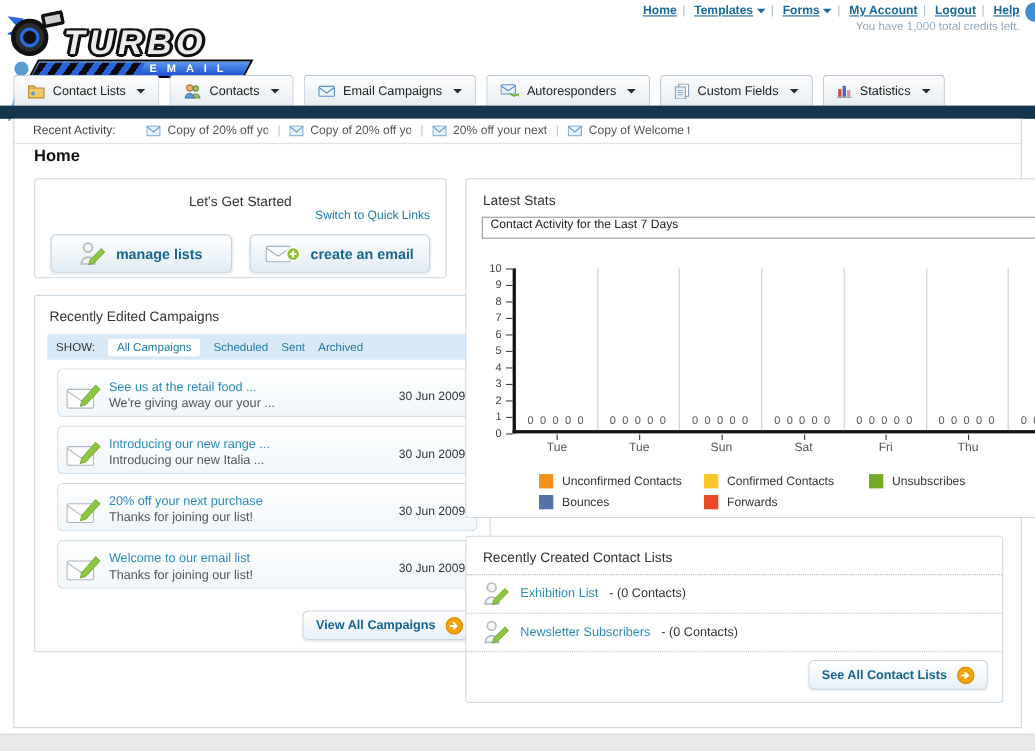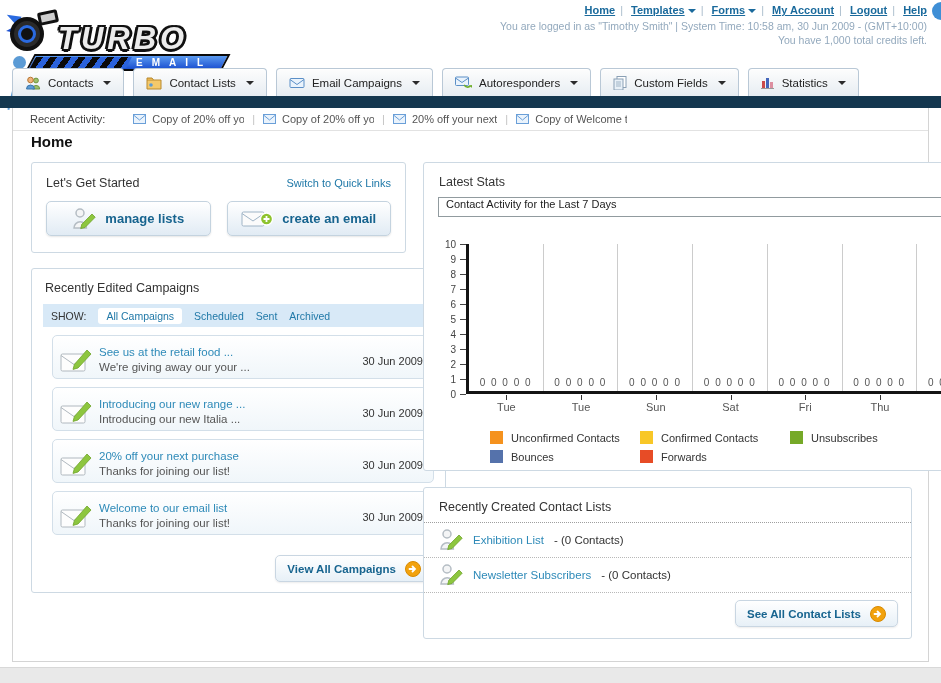--- a/index.html
+++ b/index.html
@@ -65,21 +65,21 @@
   .act-item span { max-width:92px; overflow:hidden; white-space:nowrap; }
   .act-sep { margin:0 8px; color:#c2c2c2; }
 
   .home-title { position:absolute; top:25px; left:18px; font-size:15px; font-weight:bold; color:#111; }
 
   .panel { position:absolute; border:1px solid #cdd9e3; border-radius:3px; background:#fff; }
   .panel-title { font-size:12.5px; color:#333; }
 
   
   .panel-get-started { left:18px; top:54px; width:375px; height:91px; padding:13px 14px; }
-  .gs-head { display:flex; align-items:center; }
+  .gs-head { display:flex; align-items:center;flex-direction:column; }
   .switch-link { margin-left:auto; font-size:11px; color:#2179a8; cursor:pointer; }
   .gs-buttons { display:flex; gap:16px; margin-top:11px; }
   .big-btn {
     flex:1; height:35px; border:1px solid #c4d3df; border-radius:5px;
     background:linear-gradient(#ffffff,#e1ebf4); box-shadow:0 1px 2px rgba(0,0,0,.10);
     display:flex; align-items:center; justify-content:center; gap:9px;
     font-weight:bold; color:#17648f; font-size:13px; cursor:pointer;
   }
 
   
@@ -157,44 +157,43 @@
 
   <div class="top-right">
     <div class="top-nav">
       <a>Home</a><span class="sep">|</span>
       <a>Templates</a><span class="nav-caret"></span><span class="sep">|</span>
       <a>Forms</a><span class="nav-caret"></span><span class="sep">|</span>
       <a>My Account</a><span class="sep">|</span>
       <a>Logout</a><span class="sep">|</span>
       <a>Help</a>
     </div>
-    <div class="login-line">You are logged in as "Timothy Smith" | System Time: 10:58 am, 30 Jun 2009 - (GMT+10:00)</div>
     <div class="credits-line">You have 1,000 total credits left.</div>
   </div>
   <div class="help-bubble"></div>
 </div>
 
 <div class="tabs">
+  <div class="tab">
+    <svg width="16" height="14" viewBox="0 0 16 14">
+        <path d="M1 4h14v9H1z" fill="#f4c96b" stroke="#b98a2e"></path>
+        <path d="M1 4V2h5l1.5 2" fill="#e8b44f" stroke="#b98a2e"></path>
+        <circle cx="5" cy="9" r="1.8" fill="#5b9bd5"></circle>
+      </svg>
+    <span>Contact Lists</span>
+      <span class="caret-down"></span>
+  </div>
   <div class="tab">
     <svg width="16" height="14" viewBox="0 0 16 14">
         <circle cx="11" cy="4.5" r="2.4" fill="#9cc06a" stroke="#6f9440"></circle>
         <path d="M7.5 13a3.6 3.6 0 0 1 7.2 0z" fill="#9cc06a" stroke="#6f9440"></path>
         <circle cx="5.5" cy="4" r="2.8" fill="#f0b27c" stroke="#b5762f"></circle>
         <path d="M1.5 13a4 4 0 0 1 8 0z" fill="#5b9bd5" stroke="#3a76ab"></path>
       </svg>
     <span>Contacts</span>
-      <span class="caret-down"></span>
-  </div>
-  <div class="tab">
-    <svg width="16" height="14" viewBox="0 0 16 14">
-        <path d="M1 4h14v9H1z" fill="#f4c96b" stroke="#b98a2e"></path>
-        <path d="M1 4V2h5l1.5 2" fill="#e8b44f" stroke="#b98a2e"></path>
-        <circle cx="5" cy="9" r="1.8" fill="#5b9bd5"></circle>
-      </svg>
-    <span>Contact Lists</span>
       <span class="caret-down"></span>
   </div>
   <div class="tab">
     <svg width="16" height="12" viewBox="0 0 16 12">
         <rect x="1" y="1.5" width="14" height="9" rx="1" fill="#eaf3fc" stroke="#5b8fc7"></rect>
         <path d="M1 2.5l7 5 7-5" fill="none" stroke="#5b8fc7"></path>
       </svg>
     <span>Email Campaigns</span>
       <span class="caret-down"></span>
   </div>

